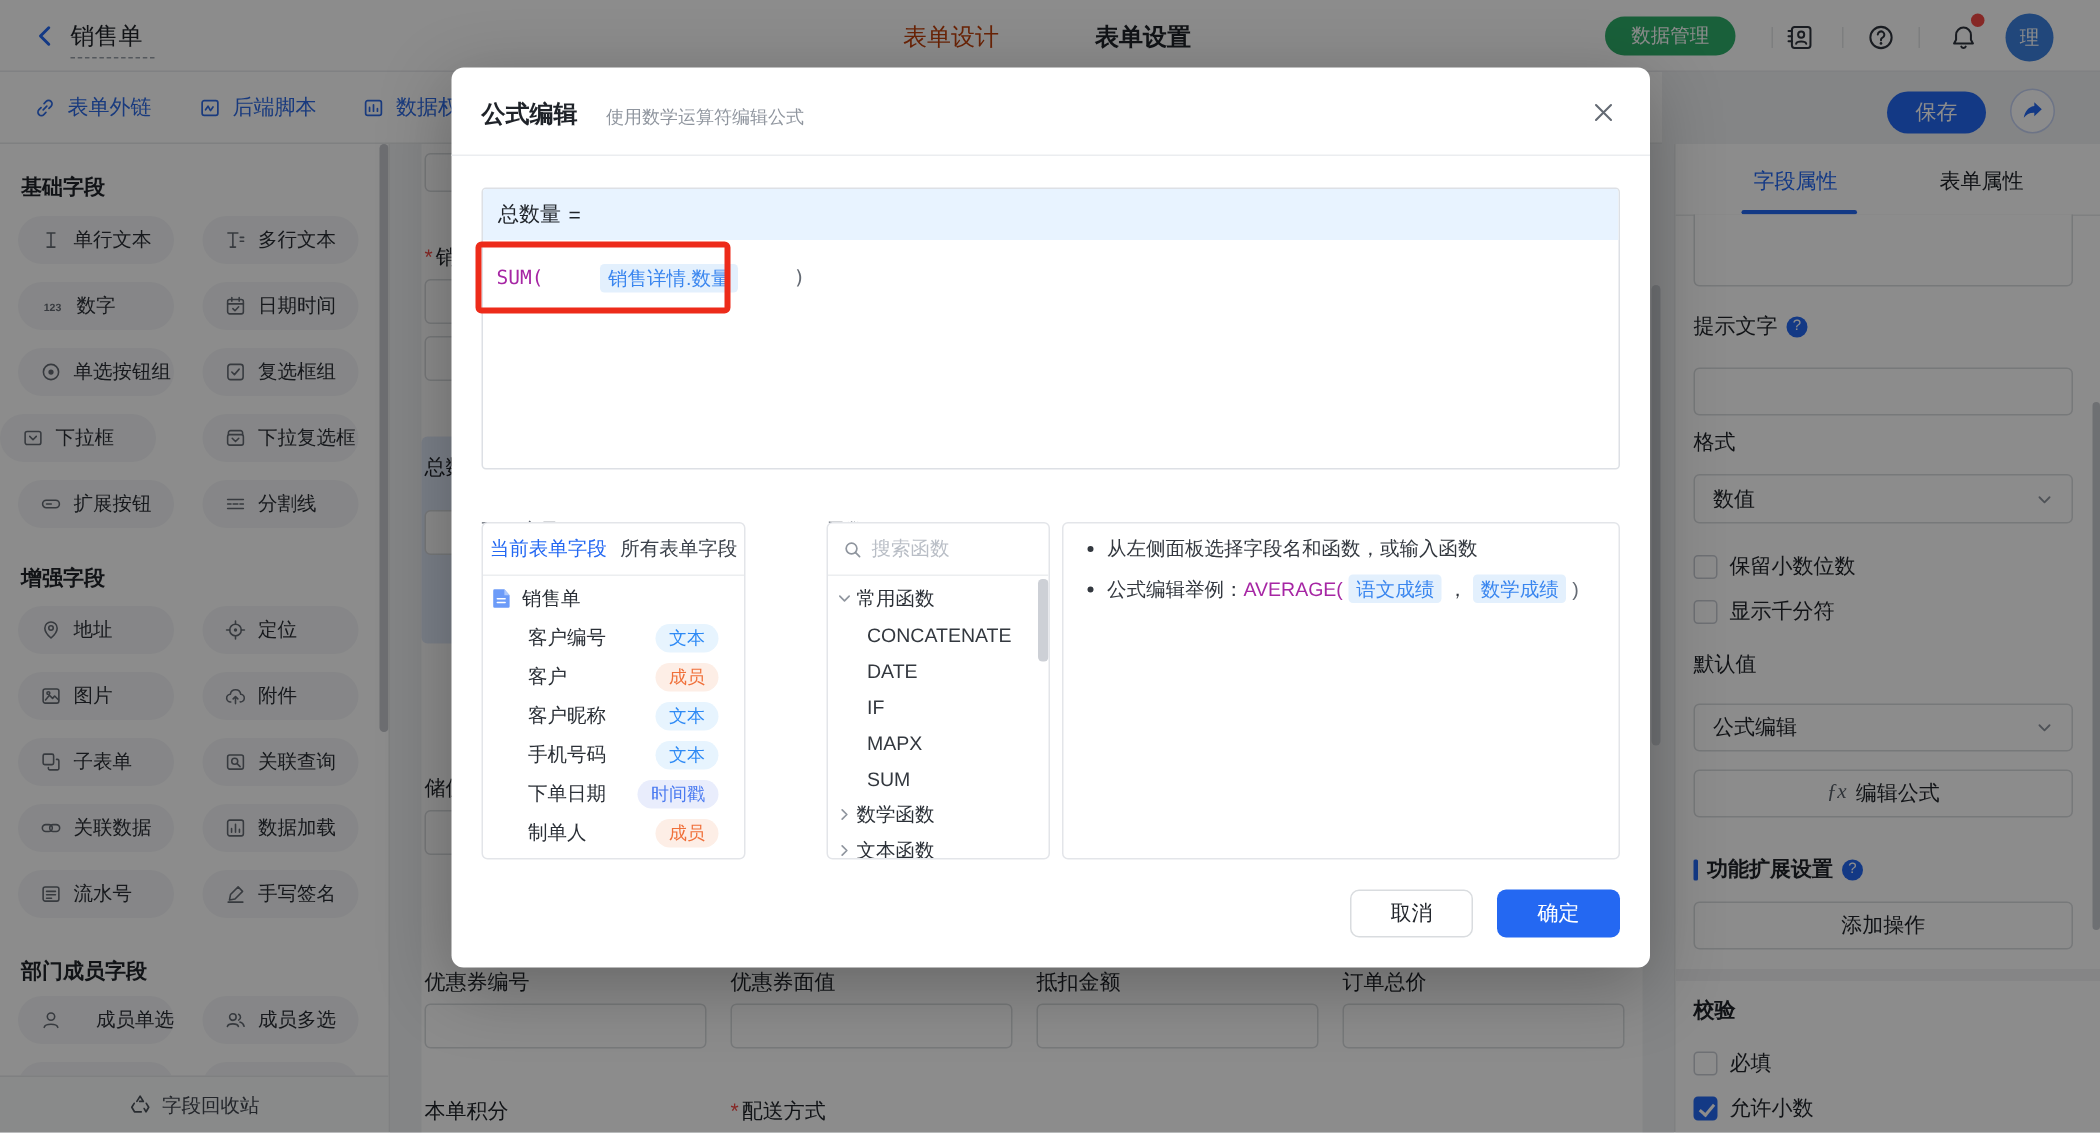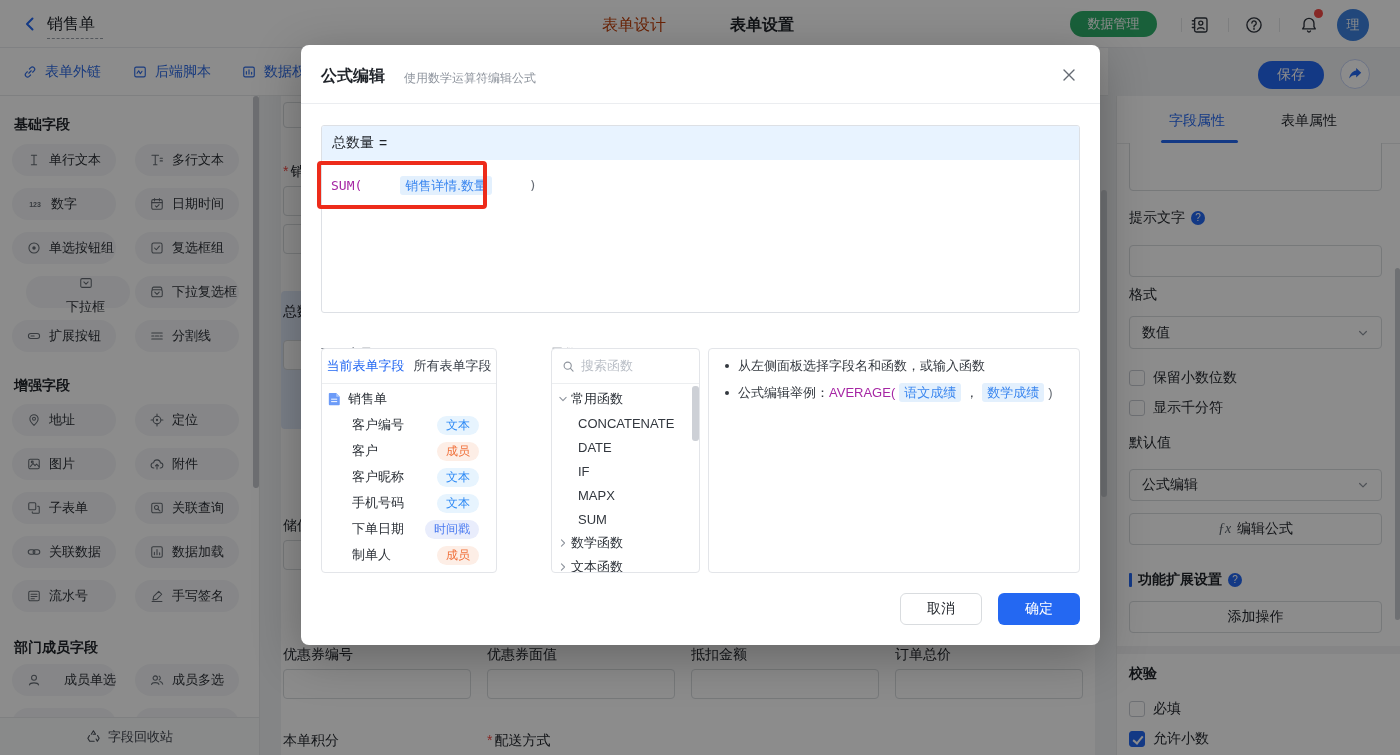--- a/index.html
+++ b/index.html
@@ -240,21 +240,21 @@
       </div>
       <div class="sb-btn" style="left: 135px; top: 136px;">
         <span class="ic">
           <svg width="14" height="14" viewBox="0 0 16 16" fill="none" stroke="currentColor" stroke-width="1.2" stroke-linecap="round" stroke-linejoin="round">
             <rect x="2.2" y="2.2" width="11.6" height="11.6" rx="2"></rect>
             <path d="M5.2 8l2 2 3.6-4.2"></path>
           </svg>
         </span>
         <span class="lbl">复选框组</span>
       </div>
-      <div class="sb-btn" style="left: 26px; top: 180px; flex-direction: column;">
+      <div class="sb-btn" style="left: 0; top: 180px;">
         <span class="ic">
           <svg width="14" height="14" viewBox="0 0 16 16" fill="none" stroke="currentColor" stroke-width="1.2" stroke-linecap="round" stroke-linejoin="round">
             <rect x="2" y="3" width="12" height="10" rx="1.6"></rect>
             <path d="M5.5 6.8 8 9.3l2.5-2.5"></path>
           </svg>
         </span>
         <span class="lbl">下拉框</span>
       </div>
       <div class="sb-btn" style="left: 135px; top: 180px;">
         <span class="ic">
@@ -437,21 +437,21 @@
         <div class="fld-input" style="left: 614px; top: 573px;"></div>
         <div class="fld-label" style="left: 2px; top: 636px;"><span>本单积分</span></div>
         <div class="fld-label" style="left: 206px; top: 636px;"><span class="req">*</span><span>配送方式</span></div>
       </div>
   </div>
   <div class="scroll-thumb" style="left:841px;top:94px;width:6px;height:307px;background:#cdd0d5;"></div>
 </div>
 
 <div id="rpanel" class="abs">
   <div class="rp-tab active" style="left:52px;">字段属性</div>
-  <div class="rp-tab" style="left:164px;">表单属性</div>
+  <div class="rp-tab" style="left:176px;">表单属性</div>
   <div id="rp-underline"></div>
   <div id="rp-divider"></div>
   <div id="rp-content">
     <div class="rp-input" style="top:-13px;height:61px;"></div>
     <div class="rp-label" style="left:12px;top:66px;">
       <span>提示文字</span>
         <span class="q-icon">?</span>
     </div>
     <div class="rp-input" style="top:102px;height:32px;"></div>
     <div class="rp-label" style="left:12px;top:143px;">格式</div>

